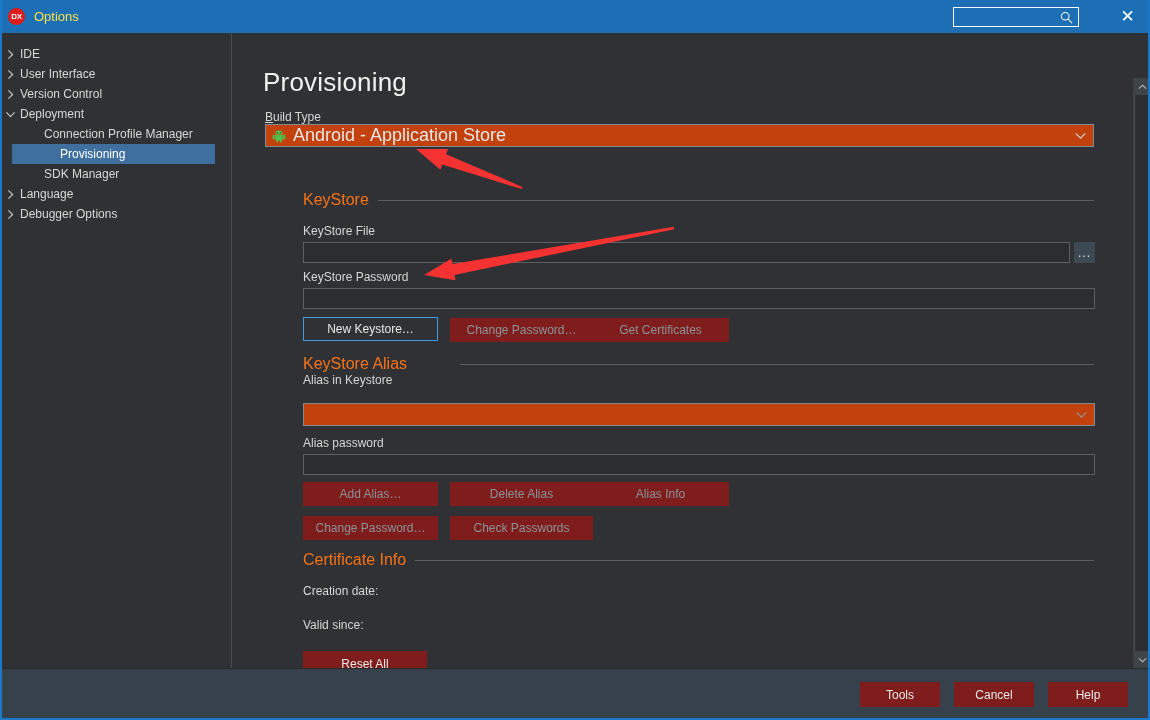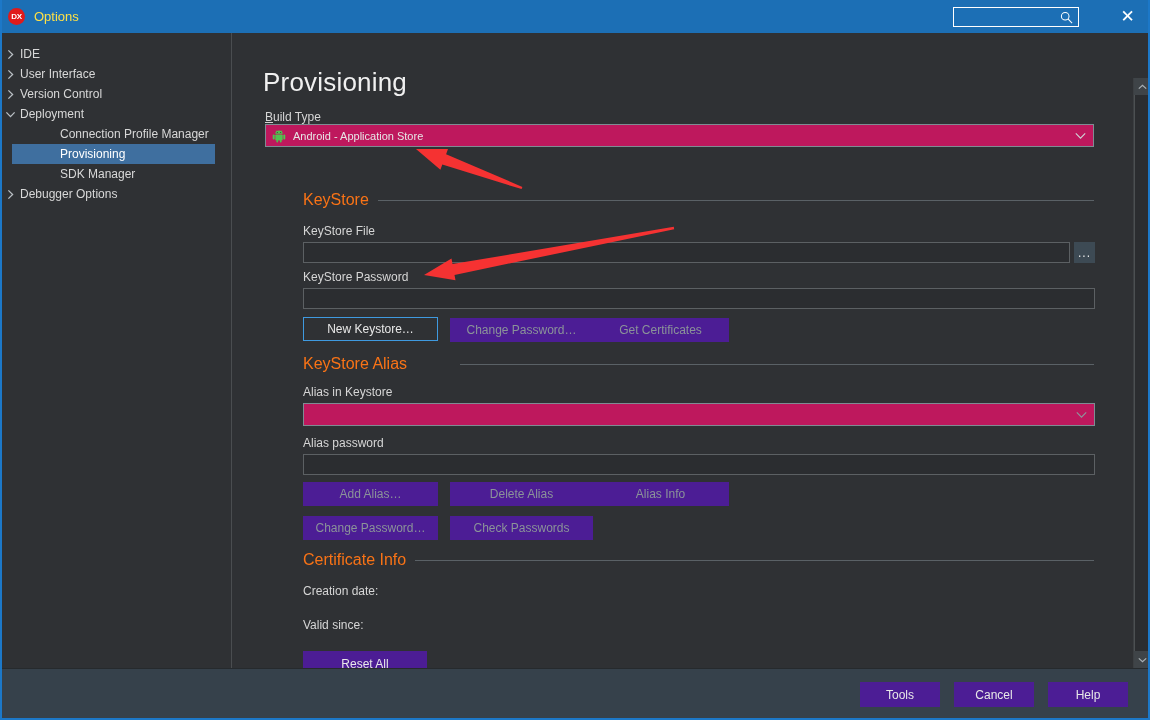--- a/index.html
+++ b/index.html
@@ -126,21 +126,21 @@
   .chevron {
     width: 20px;
     display: flex;
     align-items: center;
     justify-content: center;
     flex: 0 0 20px;
   }
   .chevron svg { display: block; }
   .tree-label { padding-left: 0; }
   .tree-row.level0 .tree-label { margin-left: 0; }
-  .tree-row.level1 { padding-left: 60px; }
+  .tree-row.level1 { padding-left: 44px; }
   .tree-row.selected.level1 { padding-left: 48px; }
 
   
   #main {
     position: absolute;
     left: 233px; top: 0;
     width: 917px; height: 635px;
     background: #2f3134;
     overflow: hidden;
   }
@@ -165,37 +165,37 @@
     border: 1px solid #5c6063;
     height: 21px;
     color: #e0e0e0;
     font-size: 12px;
     padding: 0 5px;
     outline: none;
     font-family: "Liberation Sans", sans-serif;
   }
   .combobox {
     position: relative;
-    background: #be185d;
+    background: #c2410c;
     border: 1px solid #7f8c93;
     height: 23px;
     display: flex;
     align-items: center;
     color: #e6e6e6;
-    font-size: 11px;
+    font-size: 18px;
     cursor: pointer;
   }
   .combobox .cb-arrow {
     position: absolute;
     right: 7px; top: 50%;
     transform: translateY(-50%);
   }
 
   .btn {
-    background: #4c1d95;
+    background: #7f1d1d;
     border: none;
     color: #e8e8e8;
     font-size: 12px;
     height: 24px;
     cursor: pointer;
     font-family: "Liberation Sans", sans-serif;
     display: flex;
     align-items: center;
     justify-content: center;
   }
@@ -335,20 +335,28 @@
           <span class="tree-label">Deployment</span>
         </div>
         <div class="tree-row level1">
           <span class="tree-label">Connection Profile Manager</span>
         </div>
         <div class="tree-row level1 selected">
           <span class="tree-label">Provisioning</span>
         </div>
         <div class="tree-row level1">
           <span class="tree-label">SDK Manager</span>
+        </div>
+        <div class="tree-row level0">
+          <span class="chevron">
+            <svg width="11" height="11" viewBox="0 0 11 11">
+              <polyline points="3.4,1.4 7.6,5.5 3.4,9.6" fill="none" stroke="#b9bfc4" stroke-width="1.3"></polyline>
+            </svg>
+          </span>
+          <span class="tree-label">Language</span>
         </div>
         <div class="tree-row level0">
           <span class="chevron">
             <svg width="11" height="11" viewBox="0 0 11 11">
               <polyline points="3.4,1.4 7.6,5.5 3.4,9.6" fill="none" stroke="#b9bfc4" stroke-width="1.3"></polyline>
             </svg>
           </span>
           <span class="tree-label">Debugger Options</span>
         </div>
       </div>
@@ -399,21 +407,21 @@
 
       <div class="btn focused" style="position:absolute; left:70px; top:284px; width:135px;">New Keystore…</div>
       <div class="btn disabled" style="position:absolute; left:217px; top:285px; width:143px;">Change Password…</div>
       <div class="btn disabled" style="position:absolute; left:359px; top:285px; width:137px;">Get Certificates</div>
 
       <div class="group-header" style="position:absolute; left:70px; top:322px; width:791px;gap:44px;">
         <div class="gh-text">KeyStore Alias</div>
         <div class="gh-line"></div>
       </div>
 
-      <div class="field-label" style="position:absolute; left:70px; top:352px;">Alias in Keystore</div>
+      <div class="field-label" style="position:absolute; left:70px; top:340px;">Alias in Keystore</div>
 
       <div class="combobox" style="position:absolute; left:70px; top:370px; width:792px; height:23px;">
         <span style="margin-left:6px;"></span>
         <svg class="cb-arrow" width="11" height="7" viewBox="0 0 11 7">
           <polyline points="0.8,0.8 5.5,5.6 10.2,0.8" fill="none" stroke="#8d969c" stroke-width="1.1"></polyline>
         </svg>
       </div>
 
       <div class="field-label" style="position:absolute; left:70px; top:403px;">Alias password</div>
 

